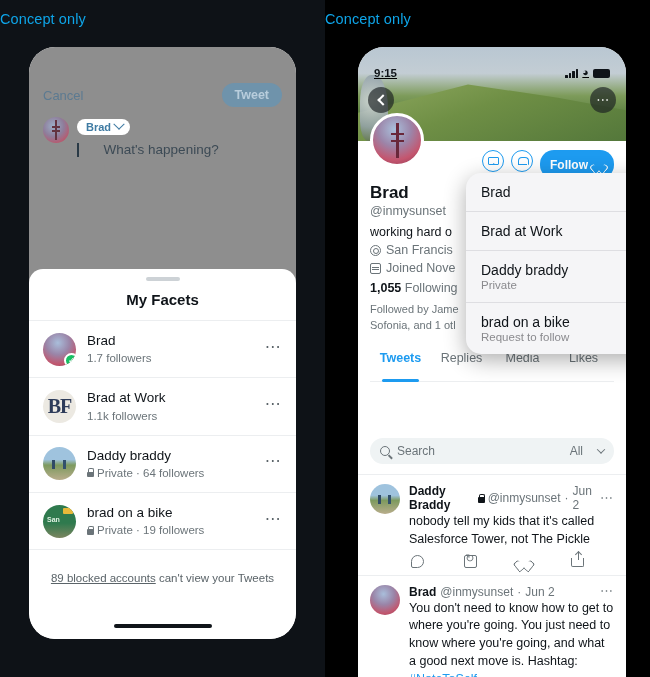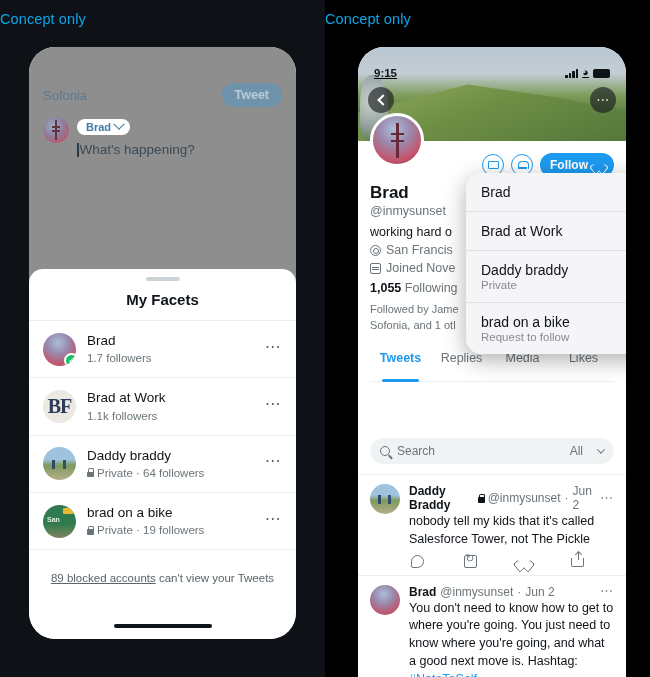--- a/index.html
+++ b/index.html
@@ -60,21 +60,21 @@
   .av .tower:after { top:52%; }
   .facet-chip {
     background:#fff; border-radius:12px; padding:2px 7px 2px 9px;
     display:inline-flex; align-items:center; gap:4px;
     font-size:11px; color:#3f7ba3; font-weight:bold;
   }
   .chev { width:8px; height:8px; border-right:1.6px solid #3f7ba3; border-bottom:1.6px solid #3f7ba3;
           transform: rotate(45deg) translate(-2px,-2px); }
   .placeholder-row { display:flex; align-items:center; margin-top:7px; }
   .caret { width:1.5px; height:14px; background:#2a3a46; margin-right:1px; }
-  .placeholder-text { font-size:13.5px; color:#3c4a55; }
+  .placeholder-text { font-size:13.5px; color:#3c4a55;margin-left:24px; }
 
   
   .sheet {
     position:absolute; left:0; right:0; top:222px; bottom:0;
     background:#fff; border-radius:14px 14px 26px 26px;
   }
   .grabber { width:34px; height:4px; border-radius:2px; background:#cdd2d6; margin:8px auto 0; }
   .sheet-title { text-align:center; font-size:15px; font-weight:bold; color:#0f1419; padding:10px 0 12px; }
   .divider { height:1px; background:#eceef0; }
   .facet-row { display:flex; align-items:center; padding:11px 14px; gap:11px; }
@@ -142,21 +142,21 @@
 
   .profile { position:absolute; top:94px; left:0; right:0; background:#fff; padding:0 12px; }
   .prof-av {
     position:absolute; left:12px; top:-28px; width:54px; height:54px; border-radius:50%;
     border:3px solid #fff; overflow:hidden;
     background: radial-gradient(circle at 45% 28%, #a9c0dc 0%, #9c85a9 38%, #c4566f 70%, #8d3650 100%);
   }
   .prof-av .tower2 { position:absolute; left:50%; top:14%; width:3px; height:74%; margin-left:-1.5px; background:#69273a;}
   .prof-av .tower2:before,.prof-av .tower2:after{content:"";position:absolute;left:-5px;width:13px;height:2px;background:#69273a;}
   .prof-av .tower2:before{top:28%;} .prof-av .tower2:after{top:50%;}
-  .actions { display:flex; align-items:center; justify-content:flex-end; gap:7px; padding-top:9px; height:38px; }
+  .actions { display:flex; justify-content:flex-end; gap:7px; padding-top:9px; height:38px; }
   .circ-btn { width:22px; height:22px; border-radius:50%; border:1.3px solid #1d9bf0;
               display:flex; align-items:center; justify-content:center; }
   .env { width:11px; height:8px; border:1.2px solid #1d9bf0; border-radius:1px; position:relative;}
   .env:after { content:""; position:absolute; left:0; top:0; width:10.5px; height:5px;
                border-bottom:1.2px solid #1d9bf0; transform: skewY(0deg); clip-path: polygon(0 0,50% 100%,100% 0);}
   .bell { width:9px; height:10px; position:relative; }
   .bell:before { content:""; position:absolute; left:0; top:1px; width:9px; height:7px;
                  border:1.2px solid #1d9bf0; border-radius:4px 4px 1px 1px; border-bottom:none;}
   .bell:after { content:""; position:absolute; left:0; bottom:1px; width:9px; height:1.2px; background:#1d9bf0;}
   .follow-btn { background:#1d9bf0; color:#fff; font-size:12px; font-weight:bold;
@@ -243,21 +243,21 @@
 
 <div class="stage">
 
   <div class="half left">
     <div class="concept-label">Concept only</div>
 
     <div class="phone">
 
       <div class="composer">
         <div class="row-top">
-          <div class="cancel">Sofonia</div>
+          <div class="cancel">Cancel</div>
           <div class="tweet-btn">Tweet</div>
         </div>
         <div class="compose-body">
           <div class="av dim">
               <div class="tower"></div>
             </div>
           <div style="flex:1">
             <div class="facet-chip">
               <span>Brad</span>
               <span class="chev"></span>

